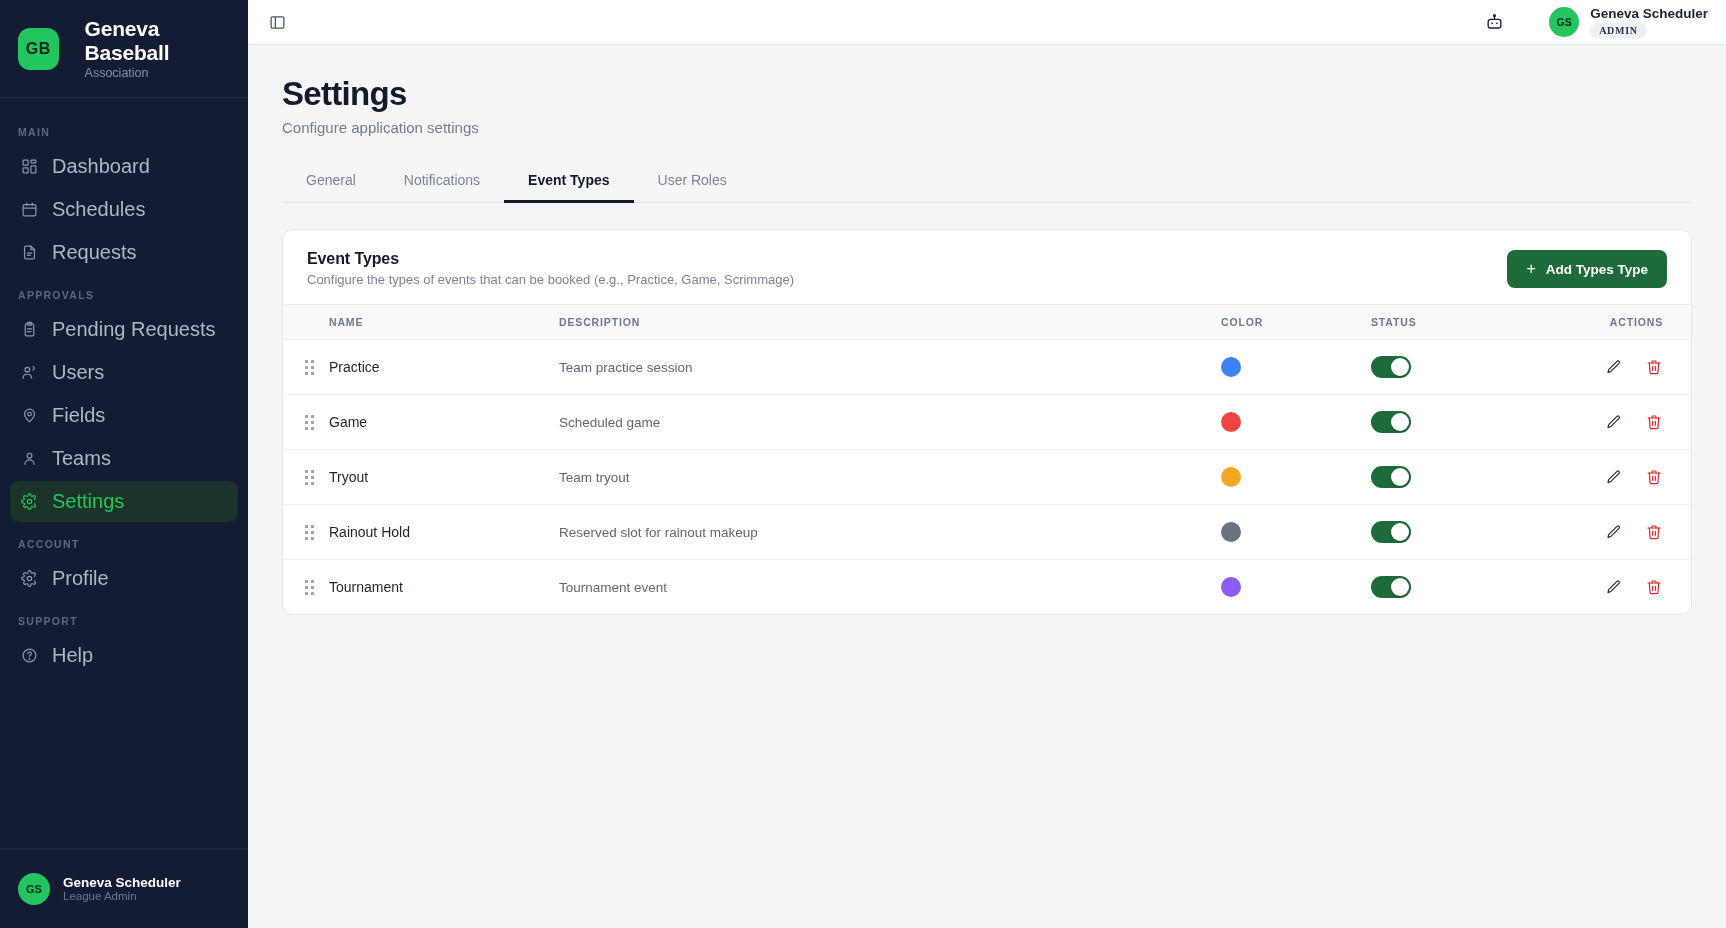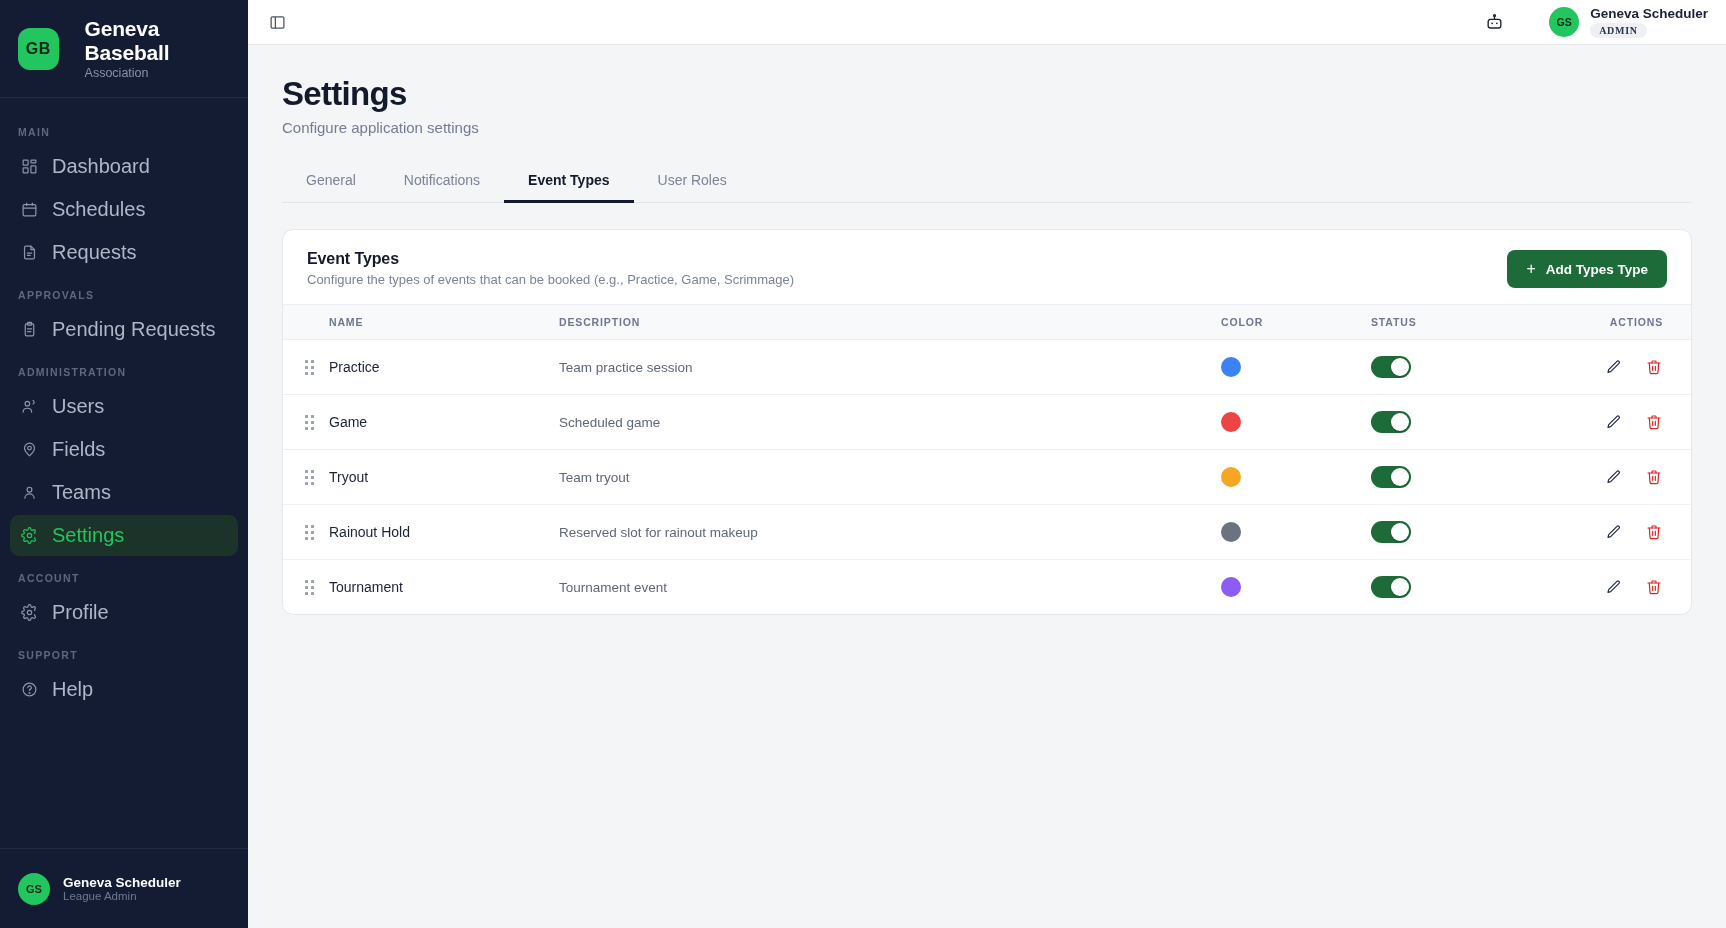--- a/index.html
+++ b/index.html
@@ -222,21 +222,20 @@
           <span class="ico">
             <svg viewBox="0 0 24 24">
               <rect x="6" y="4" width="12" height="17" rx="2"></rect>
               <rect x="9" y="2" width="6" height="4" rx="1"></rect>
               <line x1="9" y1="11" x2="15" y2="11"></line>
               <line x1="9" y1="15" x2="14" y2="15"></line>
             </svg>
           </span>
           <span>Pending Requests</span>
         </div>
-        <div class="nav-section-label">ADMINISTRATION</div>
         <div class="nav-item">
           <span class="ico">
             <svg viewBox="0 0 24 24">
               <circle cx="9" cy="8" r="3.2"></circle>
               <path d="M3 20c0-3.3 2.7-5.5 6-5.5s6 2.2 6 5.5"></path>
               <path d="M17 8.5a2.8 2.8 0 0 0 0-5"></path>
             </svg>
           </span>
           <span>Users</span>
         </div>

